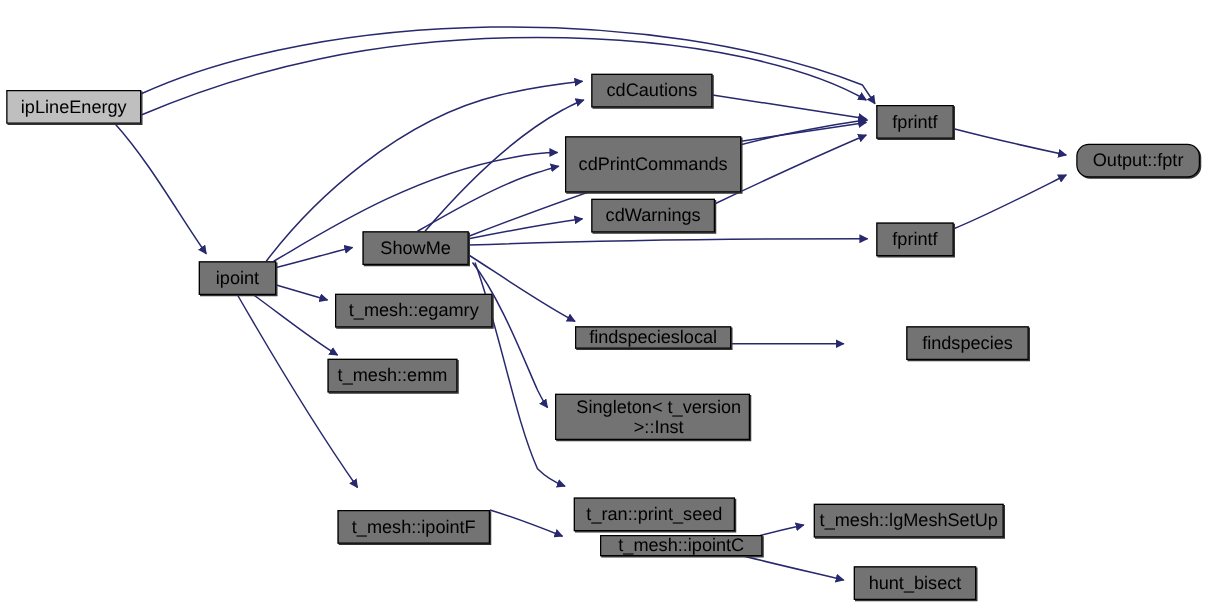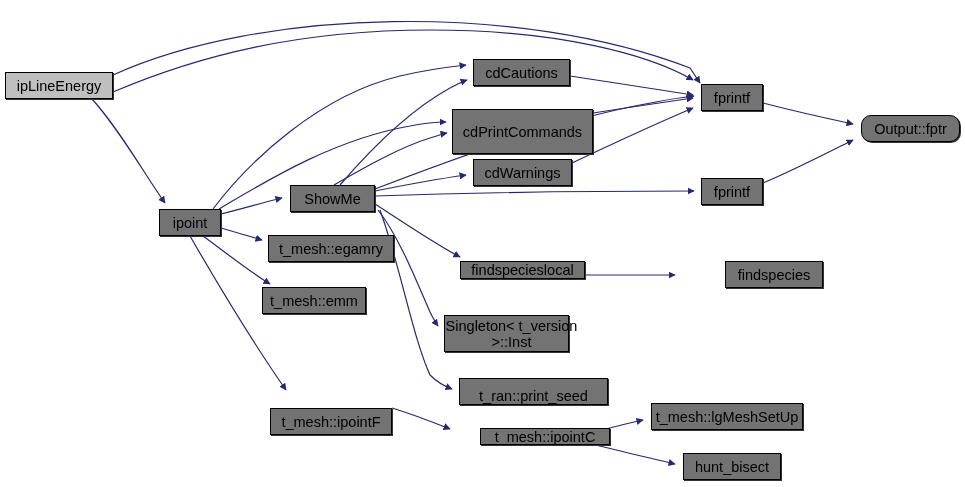--- a/index.html
+++ b/index.html
@@ -92,23 +92,23 @@
       <div class="node highlight" style="left: 5px; top: 72px; width: 108px; height: 27px;"><span class="lbl">ipLineEnergy</span></div>
       <div class="node" style="left: 159px; top: 209px; width: 62px; height: 27px;"><span class="lbl">ipoint</span></div>
       <div class="node" style="left: 290px; top: 185px; width: 85px; height: 27px;"><span class="lbl">ShowMe</span></div>
       <div class="node" style="left: 268px; top: 235px; width: 126px; height: 27px;"><span class="lbl">t_mesh::egamry</span></div>
       <div class="node" style="left: 262px; top: 287px; width: 104px; height: 27px;"><span class="lbl">t_mesh::emm</span></div>
       <div class="node" style="left: 270px; top: 396px; width: 122px; height: 27px; margin-top: 12px;"><span class="lbl">t_mesh::ipointF</span></div>
       <div class="node" style="left: 473px; top: 59px; width: 97px; height: 27px;"><span class="lbl">cdCautions</span></div>
       <div class="node" style="left: 452px; top: 109px; width: 141px; height: 45px;"><span class="lbl">cdPrintCommands</span></div>
       <div class="node" style="left: 473px; top: 159px; width: 99px; height: 27px;"><span class="lbl">cdWarnings</span></div>
       <div class="node" style="left: 460px; top: 261px; width: 125px; height: 18px;"><span class="lbl">findspecieslocal</span></div>
-      <div class="node" style="left: 444px; top: 315px; width: 125px; height: 37px; padding-left: 10px;"><span class="lbl">Singleton&lt; t_version
+      <div class="node" style="left: 444px; top: 315px; width: 156px; height: 37px; padding-left: 10px;"><span class="lbl">Singleton&lt; t_version
 &gt;::Inst</span></div>
-      <div class="node" style="left: 459px; top: 378px; width: 149px; height: 27px; align-items: flex-end;"><span class="lbl">t_ran::print_seed</span></div>
+      <div class="node" style="left: 459px; top: 398px; width: 129px; height: 27px;"><span class="lbl">t_ran::print_seed</span></div>
       <div class="node" style="left: 452px; top: 428px; width: 130px; height: 17px; margin-left: 28px;"><span class="lbl">t_mesh::ipointC</span></div>
       <div class="node" style="left: 701px; top: 84px; width: 62px; height: 27px;"><span class="lbl">fprintf</span></div>
       <div class="node" style="left: 701px; top: 178px; width: 62px; height: 27px;"><span class="lbl">fprintf</span></div>
       <div class="node" style="left: 683px; top: 261px; width: 98px; height: 27px; margin-left: 42px;"><span class="lbl">findspecies</span></div>
       <div class="node" style="left: 651px; top: 403px; width: 152px; height: 27px;"><span class="lbl">t_mesh::lgMeshSetUp</span></div>
       <div class="node" style="left: 683px; top: 453px; width: 98px; height: 27px;"><span class="lbl">hunt_bisect</span></div>
       <div class="node" style="left: 861px; top: 115px; width: 99px; height: 27px; border-radius: 10px;"><span class="lbl">Output::fptr</span></div>
     </div>
 
 </div>

